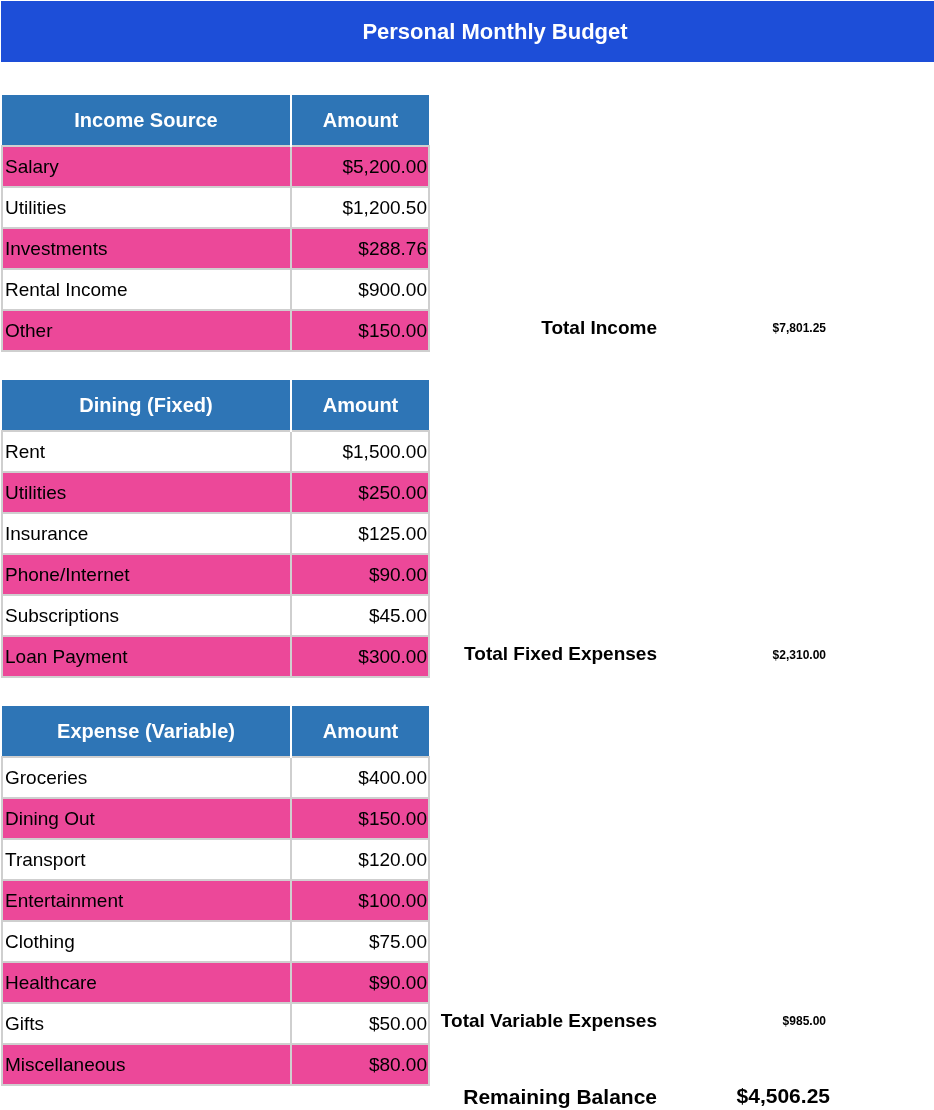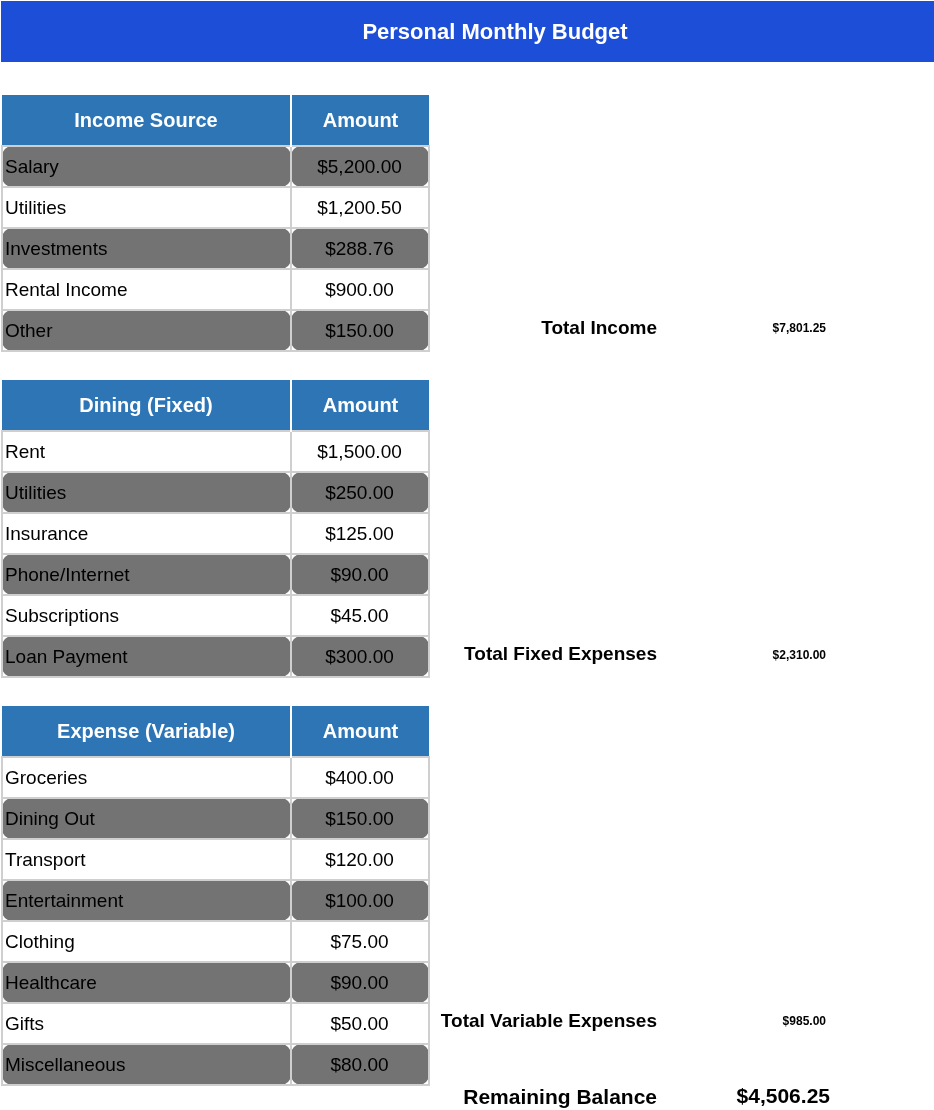--- a/index.html
+++ b/index.html
@@ -10,22 +10,22 @@
                display: flex; align-items: center; justify-content: center; padding-left: 28px; }
   .tbl { position: absolute; left: 1px; border-collapse: collapse; table-layout: fixed; }
   .tbl col.c1 { width: 289px; }
   .tbl col.c2 { width: 138px; }
   .tbl th { background: #2e75b6; color: #ffffff; font-weight: bold; font-size: 20px;
             height: 50px; padding: 0; text-align: center; border-right: 2px solid #ffffff;
             border-left: 0; }
   .tbl th:last-child { border-right: 0; }
   .tbl td { height: 39px; padding: 0 0 0 2px; font-size: 19px; border: 2px solid #cfcfcf;
             white-space: nowrap; }
-  .tbl td.amt { text-align: center; padding: 0 1px 0 0; }
-  .tbl tr.gray td { background: #737373; border-radius: 10px; }
+  .tbl td.amt { text-align: right; padding: 0 1px 0 0; }
+  .tbl tr.gray td { background: #ec4899; }
   .tbl tr.white td { background: #ffffff; }
   .tot-label { position: absolute; right: 277px; font-weight: bold; font-size: 19px; white-space: nowrap; }
   .tot-val { position: absolute; right: 108px; font-weight: bold; font-size: 12px; white-space: nowrap; }
   .bal-label { position: absolute; right: 277px; font-weight: bold; font-size: 21px; white-space: nowrap; }
   .bal-val { position: absolute; right: 104px; font-weight: bold; font-size: 21px; white-space: nowrap; }
 </style>
 </head>
 <body>
 
 <div class="title-bar">Personal Monthly Budget</div>

